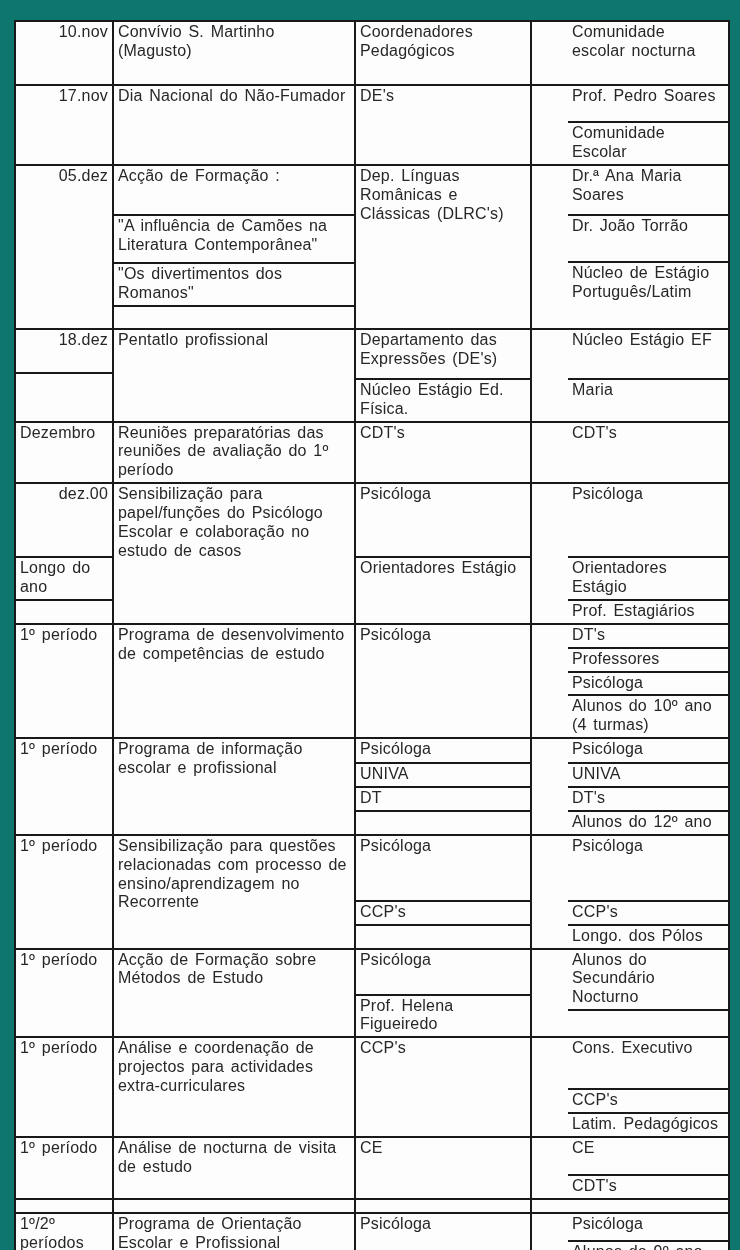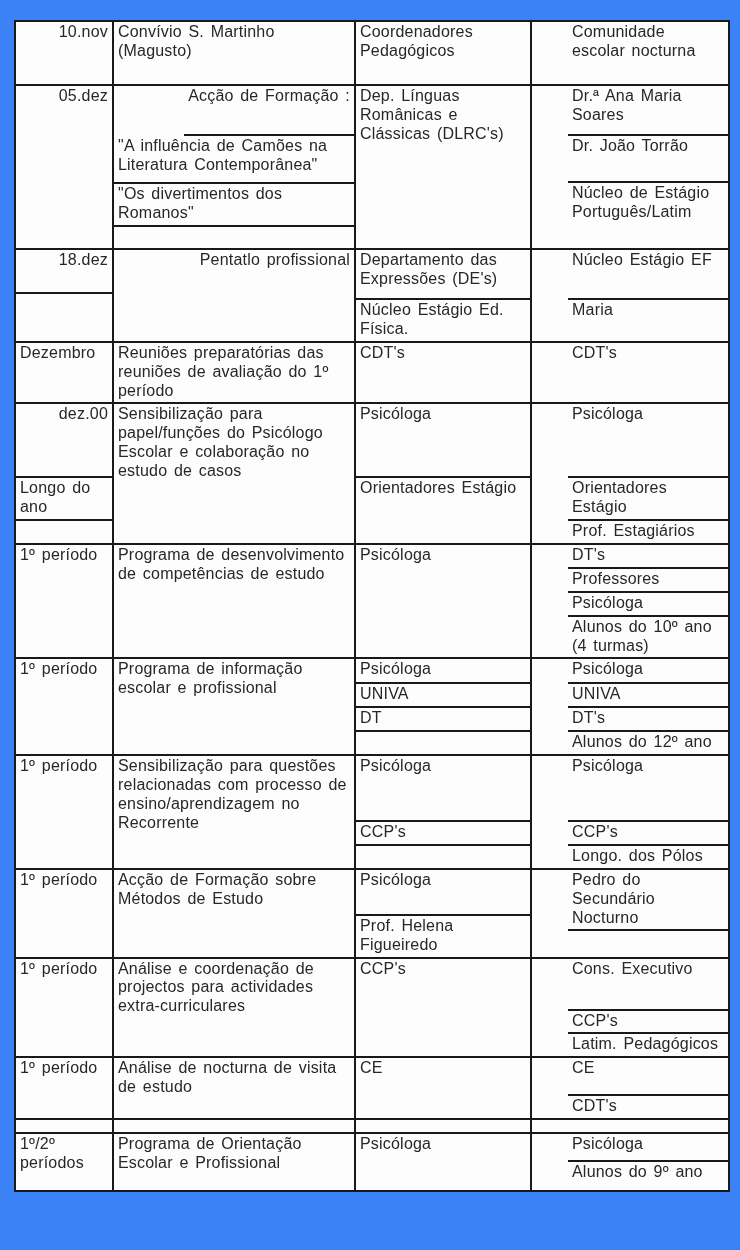--- a/index.html
+++ b/index.html
@@ -4,36 +4,36 @@
 <style>
   * { box-sizing: border-box; margin: 0; padding: 0; }
   html, body { width: 740px; height: 1250px; }
   body {
     background: #fdfdfd;
     font-family: "Liberation Sans", sans-serif;
     color: #2b2b2b;
     position: relative;
     overflow: hidden;
   }
-  .page { position: absolute; inset: 0; background: #3b82f6; }
+  .page { position: absolute; inset: 0; background: #0f766e; }
   .table {
     position: absolute;
     left: 14px; top: 20px;
     width: 716px;
     border: 2px solid #191919;
     display: flex;
     flex-direction: column;
     background: #fdfdfd;
   }
   .row { display: flex; border-bottom: 2px solid #191919; }
   .row:last-child { border-bottom: none; }
   .col { display: flex; flex-direction: column; border-right: 2px solid #191919; }
   .col:last-child { border-right: none; margin-left: 36px; }
   .c1 { width: 98px; }
-  .c2 { width: 242px; align-items: flex-end; }
+  .c2 { width: 242px; }
   .c3 { width: 176px; }
   .c4 { flex: 1; }
   .cell {
     flex: 0 0 auto;
     padding: 1px 4px 2px 4px;
     border-bottom: 2px solid #191919;
     font-size: 16px;
     line-height: 1.18;
     letter-spacing: 0.2px;
     word-spacing: 2px;
@@ -56,20 +56,35 @@
           <div class="cell">Convívio S. Martinho (Magusto)</div>
         </div>
       <div class="col c3">
           <div class="cell">Coordenadores Pedagógicos</div>
         </div>
       <div class="col c4">
           <div class="cell">Comunidade escolar nocturna</div>
         </div>
     </div>
 
+    <div class="row" style="min-height:70px">
+      <div class="col c1">
+          <div class="cell right">17.nov</div>
+        </div>
+      <div class="col c2">
+          <div class="cell">Dia Nacional do Não-Fumador</div>
+        </div>
+      <div class="col c3">
+          <div class="cell">DE's</div>
+        </div>
+      <div class="col c4">
+        <div class="cell" style="min-height:37px">Prof. Pedro Soares</div>
+        <div class="cell">Comunidade Escolar</div>
+      </div>
+    </div>
 
     <div class="row" style="min-height:164px">
       <div class="col c1">
           <div class="cell right">05.dez</div>
         </div>
       <div class="col c2">
         <div class="cell" style="min-height:50px">Acção de Formação :</div>
         <div class="cell" style="min-height:48px">"A influência de Camões na Literatura Contemporânea"</div>
         <div class="cell" style="min-height:38px">"Os divertimentos dos Romanos"</div>
         <div class="cell"></div>
@@ -200,21 +215,21 @@
           <div class="cell">1º período</div>
         </div>
       <div class="col c2">
           <div class="cell">Acção de Formação sobre Métodos de Estudo</div>
         </div>
       <div class="col c3">
         <div class="cell" style="min-height:46px">Psicóloga</div>
         <div class="cell">Prof. Helena Figueiredo</div>
       </div>
       <div class="col c4">
-        <div class="cell" style="min-height:44px">Pedro do Secundário Nocturno</div>
+        <div class="cell" style="min-height:44px">Alunos do Secundário Nocturno</div>
         <div class="cell"></div>
       </div>
     </div>
 
     <div class="row" style="min-height:94px">
       <div class="col c1">
           <div class="cell">1º período</div>
         </div>
       <div class="col c2">
           <div class="cell">Análise e coordenação de projectos para actividades extra-curriculares</div>

